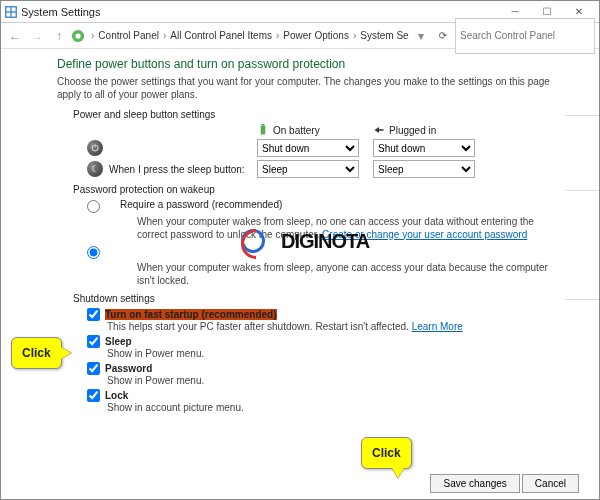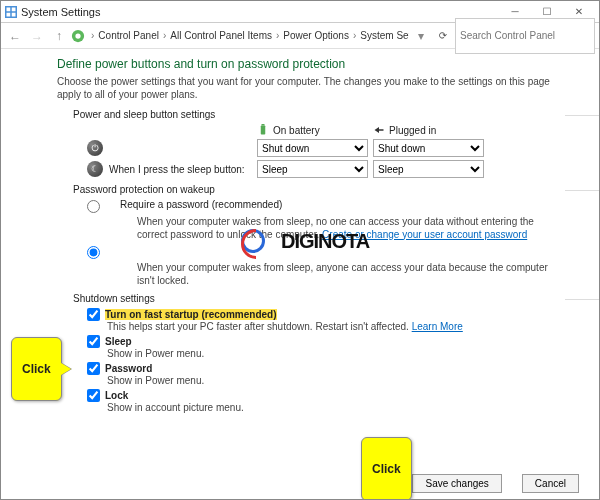--- a/index.html
+++ b/index.html
@@ -19,40 +19,40 @@
 .searchbox { width: 140px; height: 36px; border: 1px solid #ccc; font-size: 10px; padding: 2px 4px; color: #888; }
 .content { padding: 8px 40px 8px 56px; position: relative; }
 h2.hdr { color: #106a33; font-size: 12px; font-weight: 400; margin-bottom: 4px; }
 .desc { font-size: 10px; color: #444; margin-bottom: 8px; line-height: 1.3; }
 .section-title { font-size: 10px; color: #222; margin: 6px 0 4px 16px; position: relative; }
 .section-title::after { content: ""; position: absolute; left: calc(100% + 6px); right: -400px; top: 50%; border-top: 1px solid #ddd; }
 .section-title.short::after { right: -220px; }
 .powertable .hdr-row, .powertable .row { display: flex; align-items: center; margin: 3px 0 3px 30px; }
 .col1 { width: 170px; display: flex; align-items: center; gap: 6px; font-size: 10px; }
 .col2, .col3 { width: 116px; display: flex; align-items: center; gap: 4px; }
-select { width: 111px; font-size: 10px; height: 18px; border: 1px solid #aaa; background: #fff; }
+select { width: 102px; font-size: 10px; height: 18px; border: 1px solid #aaa; background: #fff; }
 .circleicon { width: 16px; height: 16px; border-radius: 50%; background: radial-gradient(circle at 30% 30%, #888, #333); display: flex; align-items: center; justify-content: center; color: #fff; font-size: 9px; }
 .battery { width: 12px; height: 12px; }
 .radiogroup, .checkgroup { margin-left: 30px; }
 .opt { display: flex; align-items: flex-start; gap: 20px; margin: 3px 0; }
 .opt input { margin-top: 1px; }
 .opt .lbl { font-size: 10px; }
 .sub { font-size: 10px; color: #444; margin: 1px 0 4px 50px; line-height: 1.25; }
 a.link { color: #0067c0; text-decoration: underline; font-size: 10px; cursor: pointer; }
-.hl { background: #fde047; font-weight: 700; }
+.hl { background: #c2410c; font-weight: 700; }
 .chkopt { display: flex; align-items: center; gap: 5px; margin: 3px 0 0 0; }
 .chkopt .lbl { font-size: 10px; font-weight: 700; }
 .chksub { font-size: 10px; color: #444; margin: 0 0 3px 20px; }
-.footer { position: absolute; bottom: 6px; right: 20px; display: flex; gap: 20px; }
+.footer { position: absolute; bottom: 6px; right: 20px; display: flex; gap: 2px; }
 .btn { font-size: 10px; padding: 3px 12px; border: 1px solid #999; background: #f3f3f3; }
 .watermark { position: absolute; top: 228px; left: 240px; display: flex; align-items: center; gap: 16px; pointer-events: none; }
 .watermark .d { width: 24px; height: 24px; border: 3px solid #2a68d8; border-radius: 50%; position: relative; }
 .watermark .d::after { content: ""; position: absolute; left: -3px; top: -3px; width: 24px; height: 24px; border: 3px solid #d33; border-radius: 50%; clip-path: inset(0 50% 0 0); }
 .watermark .txt { font-size: 20px; font-weight: 900; letter-spacing: -1px; color: #111; }
-.callout { position: absolute; background: #ffff00; border: 1px solid #888; border-radius: 6px; padding: 24px 10px; font-size: 12px; font-weight: 700; box-shadow: 1px 1px 3px rgba(0,0,0,.3); }
+.callout { position: absolute; background: #ffff00; border: 1px solid #888; border-radius: 6px; padding: 8px 10px; font-size: 12px; font-weight: 700; box-shadow: 1px 1px 3px rgba(0,0,0,.3); }
 .callout.c1 { top: 336px; left: 10px; }
 .callout.c2 { top: 436px; left: 360px; }
 .callout::after { content: ""; position: absolute; width: 0; height: 0; }
 .callout.c1::after { right: -10px; top: 50%; margin-top: -6px; border-top: 6px solid transparent; border-bottom: 6px solid transparent; border-left: 10px solid #ffff00; filter: drop-shadow(1px 0 0 #888); }
 .callout.c2::after { bottom: -10px; left: 30px; border-left: 6px solid transparent; border-right: 6px solid transparent; border-top: 10px solid #ffff00; filter: drop-shadow(0 1px 0 #888); }
 </style>
 </head>
 <body>
 
 <div class="titlebar">

